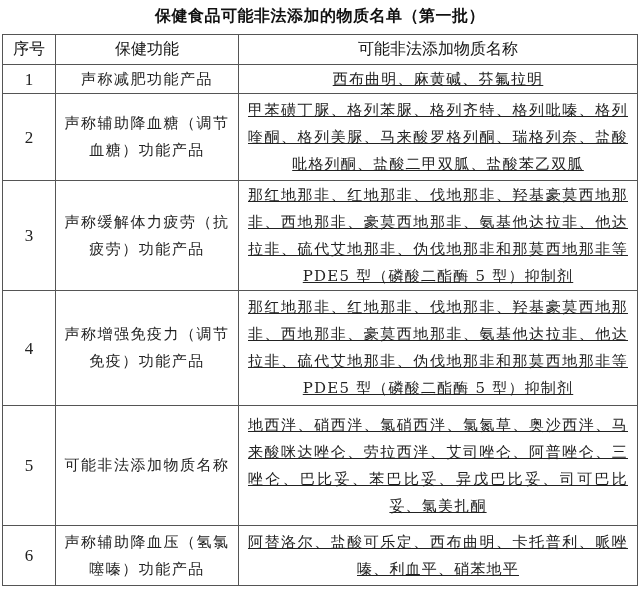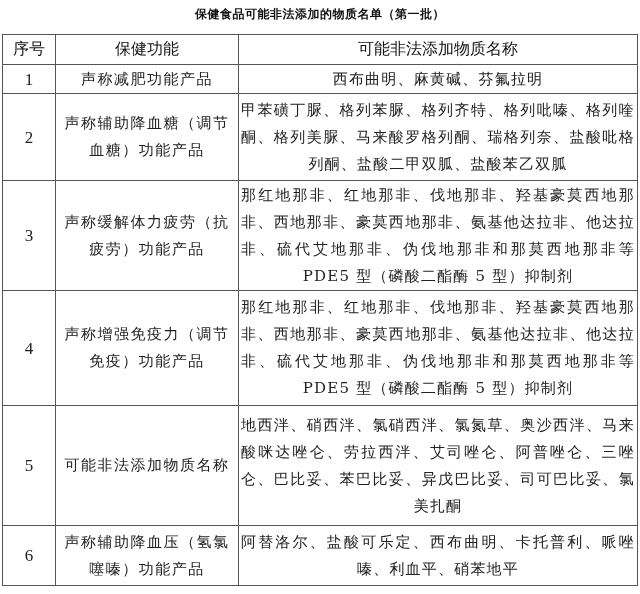--- a/index.html
+++ b/index.html
@@ -4,39 +4,39 @@
   <style>
     html, body { margin: 0; padding: 0; background: #ffffff; }
     body {
       width: 640px; height: 594px; position: relative; overflow: hidden;
       font-family: "DejaVu Serif", "Liberation Serif", serif;
       color: #222;
     }
     .title {
       position: absolute; left: 0; top: 6px; width: 640px; text-align: center;
       font-family: "DejaVu Sans", "Liberation Sans", sans-serif;
-      font-weight: bold; font-size: 12px; letter-spacing: 0.5px; color: #111;
+      font-weight: bold; font-size: 16px; letter-spacing: 0.5px; color: #111;
     }
     table {
       position: absolute; left: 2px; top: 34px; width: 635px;
       border-collapse: collapse; table-layout: fixed;
     }
     td, th {
       border: 1.5px solid #555;
       text-align: center; vertical-align: middle;
       padding: 0 4px;
     }
     th {
       font-family: "DejaVu Sans", "Liberation Sans", sans-serif;
       font-weight: normal; font-size: 16px; color: #111; height: 29px; text-align: center;
     }
     td { font-size: 15px; line-height: 27px; color: #222; }
     td.num { font-family: "Liberation Serif", serif; font-size: 17px; }
     td.func { letter-spacing: 1.5px; padding: 0 8px; margin-top: 40px; }
-    td.subs { text-align: justify; text-align-last: center; letter-spacing: 1.2px; padding: 0 2px; }
+    td.subs { text-align: justify; text-align-last: center; letter-spacing: 1.2px; padding: 0 9px; text-decoration: underline; }
     col.c1 { width: 53px; } col.c2 { width: 183px; } col.c3 { width: 399px; }
   </style>
 </head>
 <body>
 
 <div class="title">保健食品可能非法添加的物质名单（第一批）</div>
 
 <table>
   <colgroup>
       <col class="c1">

